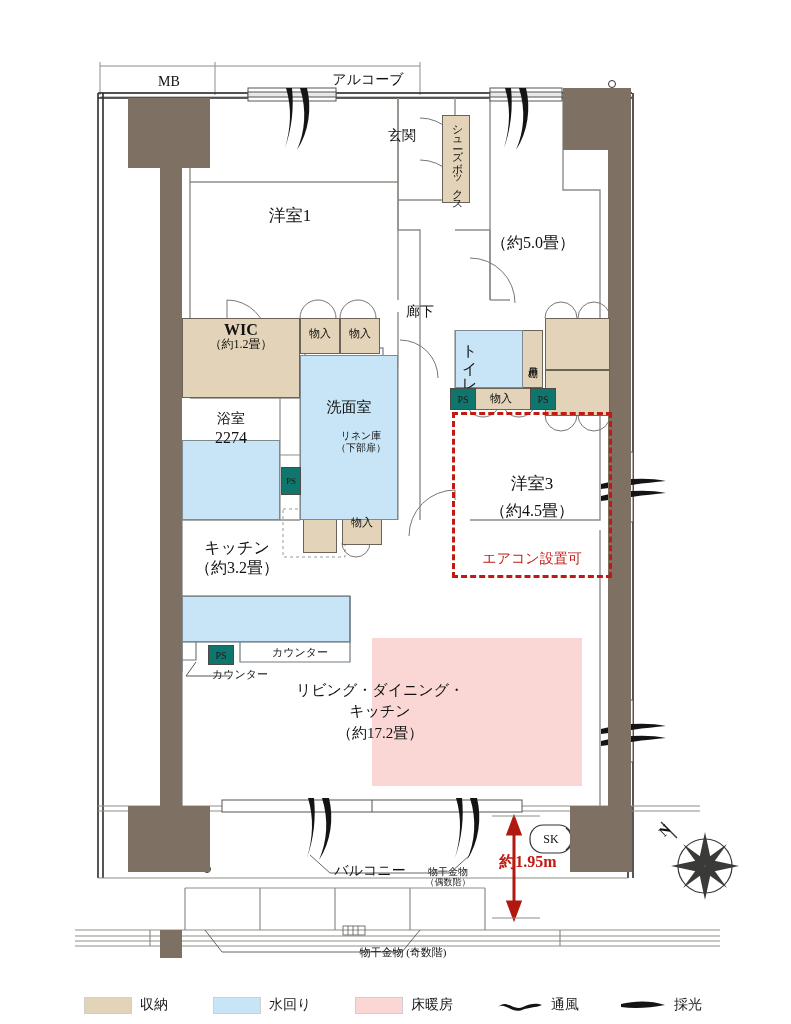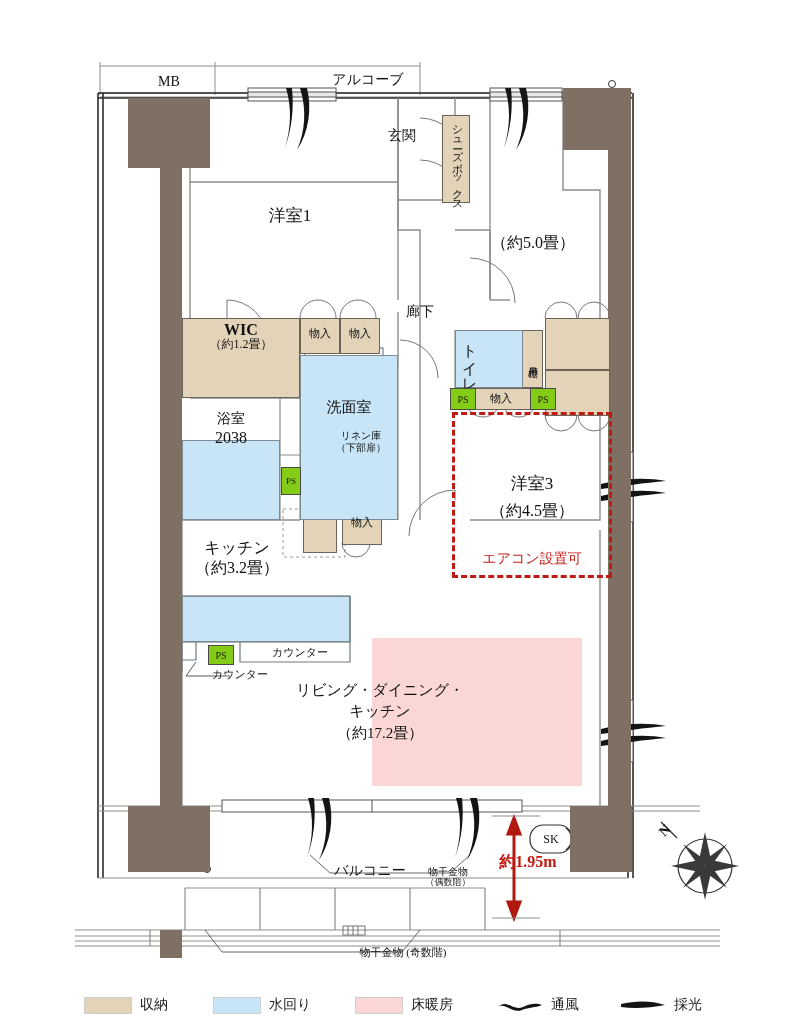--- a/index.html
+++ b/index.html
@@ -18,21 +18,21 @@
   .lbl{position:absolute;text-align:center;line-height:1.25;white-space:nowrap;
        font-family:"Liberation Serif","DejaVu Serif",serif;color:#111;}
   .lbl.v{writing-mode:vertical-rl;white-space:nowrap;}
   .t9{font-size:9px;}.t10{font-size:10px;}.t11{font-size:11px;}
   .t12{font-size:12px;}.t13{font-size:16px;}.t14{font-size:14px;}
   .t15{font-size:15px;}.t16{font-size:16px;}.t17{font-size:17px;}
   .red{color:#c01a12;}
   .bold{font-weight:bold;}
 
   .boxlbl{position:absolute;display:flex;align-items:center;justify-content:center;
-          background:#84cc16;border:1px solid #4a4a46;font-size:10px;box-sizing:border-box;}
+          background:#0f766e;border:1px solid #4a4a46;font-size:10px;box-sizing:border-box;}
 
   
   .dashred{border:3px dashed #c01a12;background:transparent;}
 
   
   #legend{position:absolute;left:0;top:986px;width:791px;height:38px;}
   .lg-item{position:absolute;display:flex;align-items:center;gap:8px;font-size:14px;}
   .sw{width:46px;height:15px;display:inline-block;border:1px solid #cfcfcf;}
 
   svg{display:block;overflow:visible;}
@@ -360,21 +360,21 @@
 
   <div class="lbl t13 bold" style="left:182px;top:320px;width:118px;">WIC</div>
   <div class="lbl t12" style="left:182px;top:337px;width:118px;">（約1.2畳）</div>
 
   <div class="lbl t11" style="left:300px;top:327px;width:40px;">物入</div>
   <div class="lbl t11" style="left:340px;top:327px;width:40px;">物入</div>
   <div class="lbl t11" style="left:466px;top:392px;width:70px;">物入</div>
   <div class="lbl t11" style="left:342px;top:516px;width:40px;">物入</div>
 
   <div class="lbl t14" style="left:182px;top:410px;width:98px;">浴室</div>
-  <div class="lbl t13" style="left:182px;top:428px;width:98px;">2038</div>
+  <div class="lbl t13" style="left:182px;top:428px;width:98px;">2274</div>
 
   <div class="lbl t15" style="left:300px;top:398px;width:98px;">洗面室</div>
   <div class="lbl t10" style="left:322px;top:430px;width:78px;">リネン庫</div>
   <div class="lbl t10" style="left:322px;top:442px;width:78px;">（下部扉）</div>
 
   <div class="lbl v t15" style="left:460px;top:332px;height:56px;">トイレ</div>
   <div class="lbl v t10" style="left:526px;top:332px;height:56px;">吊戸棚</div>
 
   <div class="boxlbl" style="left:450px;top:388px;width:26px;height:22px;">
       <span>PS</span>

